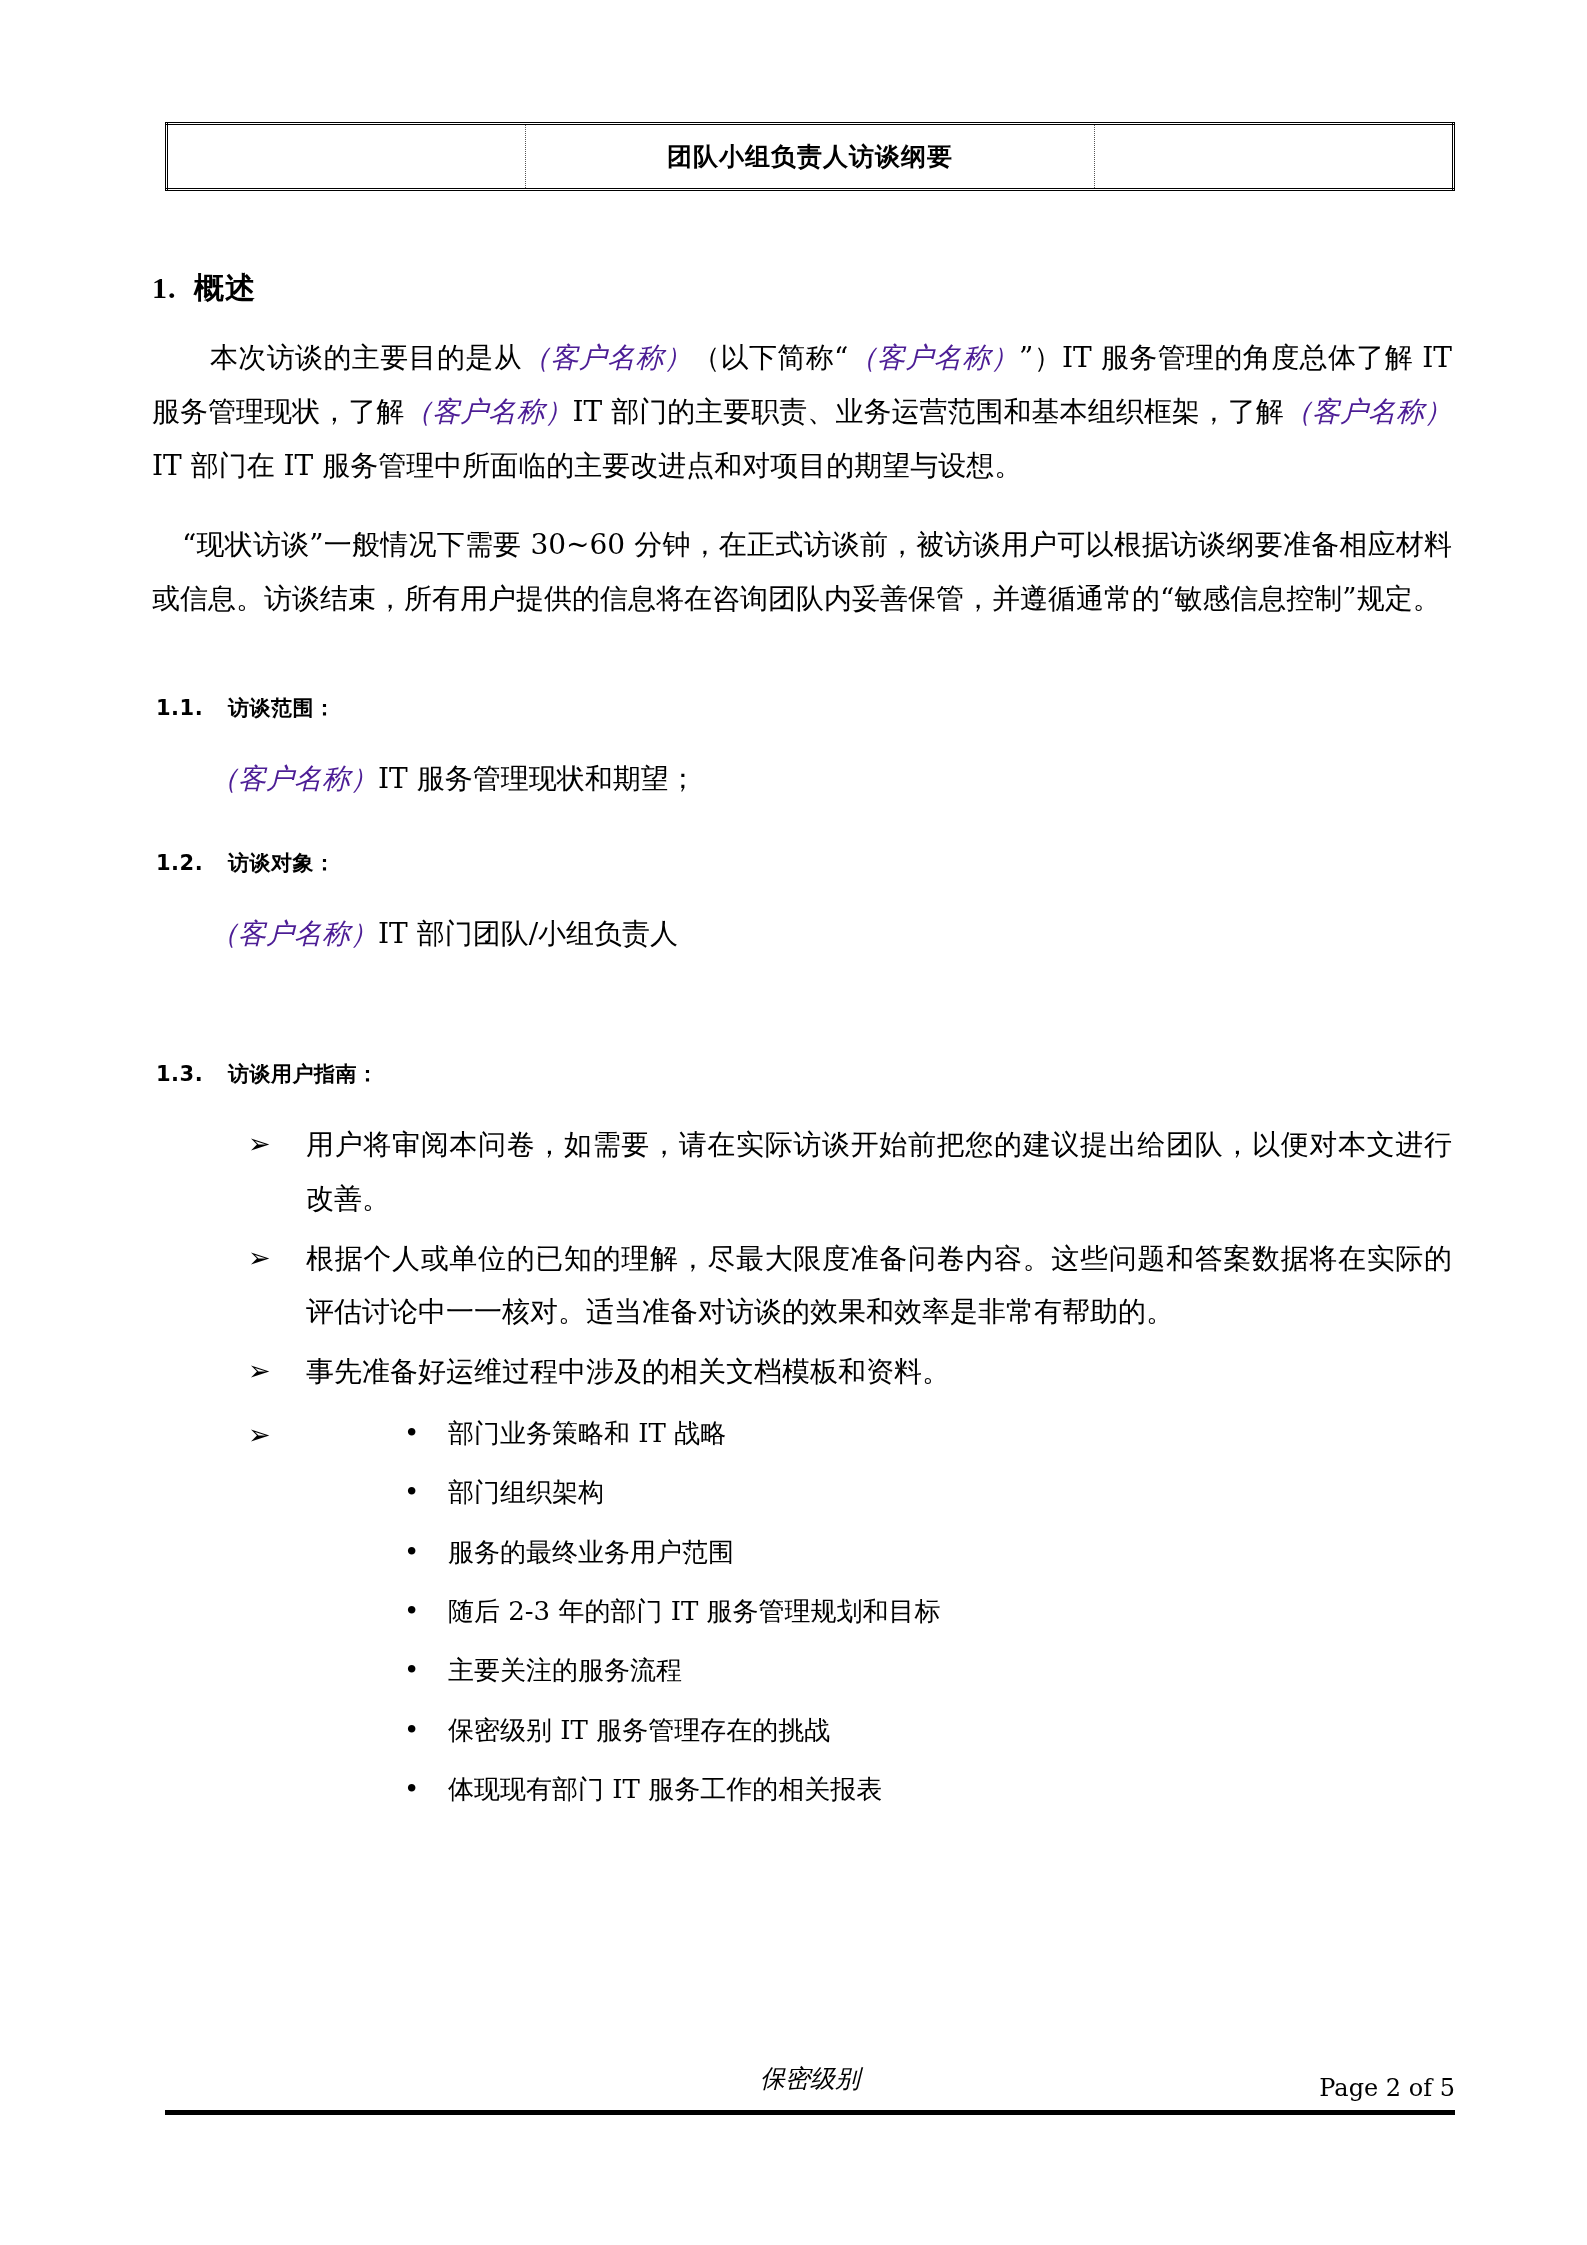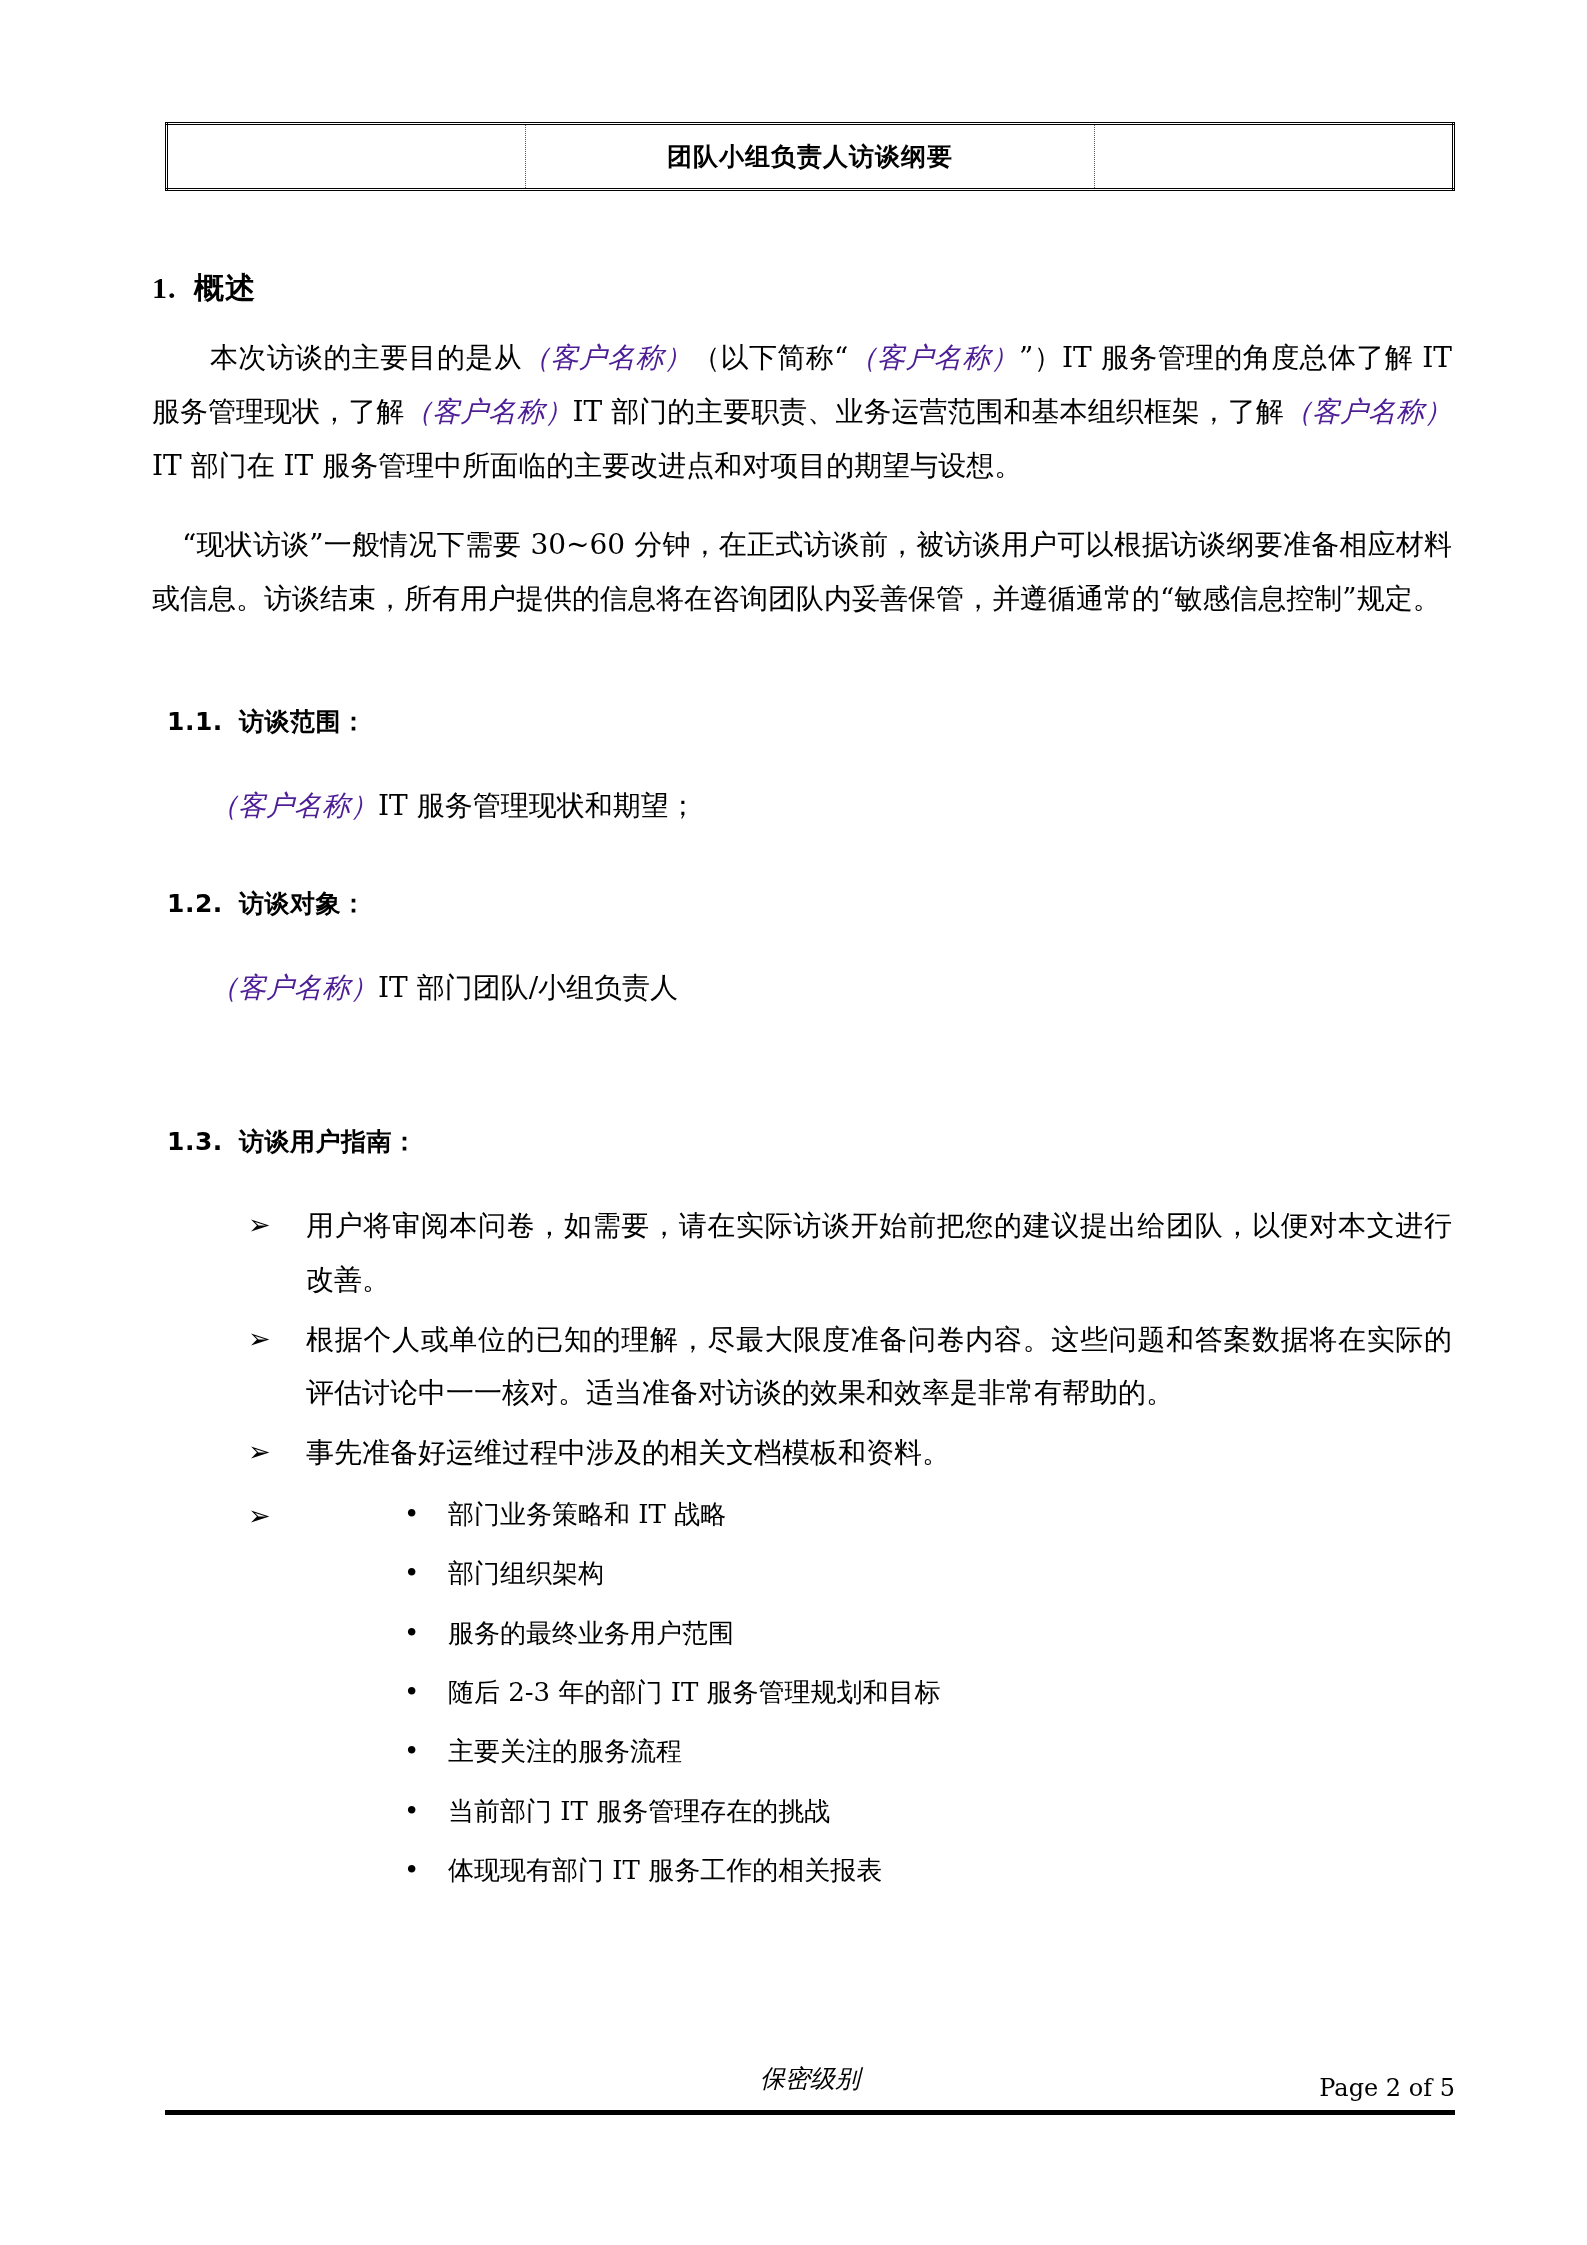--- a/index.html
+++ b/index.html
@@ -66,23 +66,23 @@
     font-size: 30px;
     font-weight: bold;
     margin: 0 0 22px 0;
     padding: 0;
     letter-spacing: 1px;
   }
   h1.sec .num { display: inline-block; min-width: 42px; }
 
   h2.sub {
     font-family: "DejaVu Sans", "Liberation Sans", sans-serif;
-    font-size: 25px;
+    font-size: 21px;
     font-weight: bold;
-    margin: 15px;
+    margin: 4px;
     padding: 0;
     letter-spacing: 0.5px;
   }
   h2.sub .num { display: inline-block; min-width: 72px; }
 
   p.para {
     font-size: 28px;
     line-height: 1.92;
     margin: 0;
     padding: 0;
@@ -268,21 +268,21 @@
           <li>
             <span class="marker">•</span>
             <span>随后 2-3 年的部门 IT 服务管理规划和目标</span>
           </li>
           <li>
             <span class="marker">•</span>
             <span>主要关注的服务流程</span>
           </li>
           <li>
             <span class="marker">•</span>
-            <span>当前部门 IT 服务管理存在的挑战</span>
+            <span>保密级别 IT 服务管理存在的挑战</span>
           </li>
           <li>
             <span class="marker">•</span>
             <span>体现现有部门 IT 服务工作的相关报表</span>
           </li>
         </ul>
       </li>
     </ul>
 
   </div>

